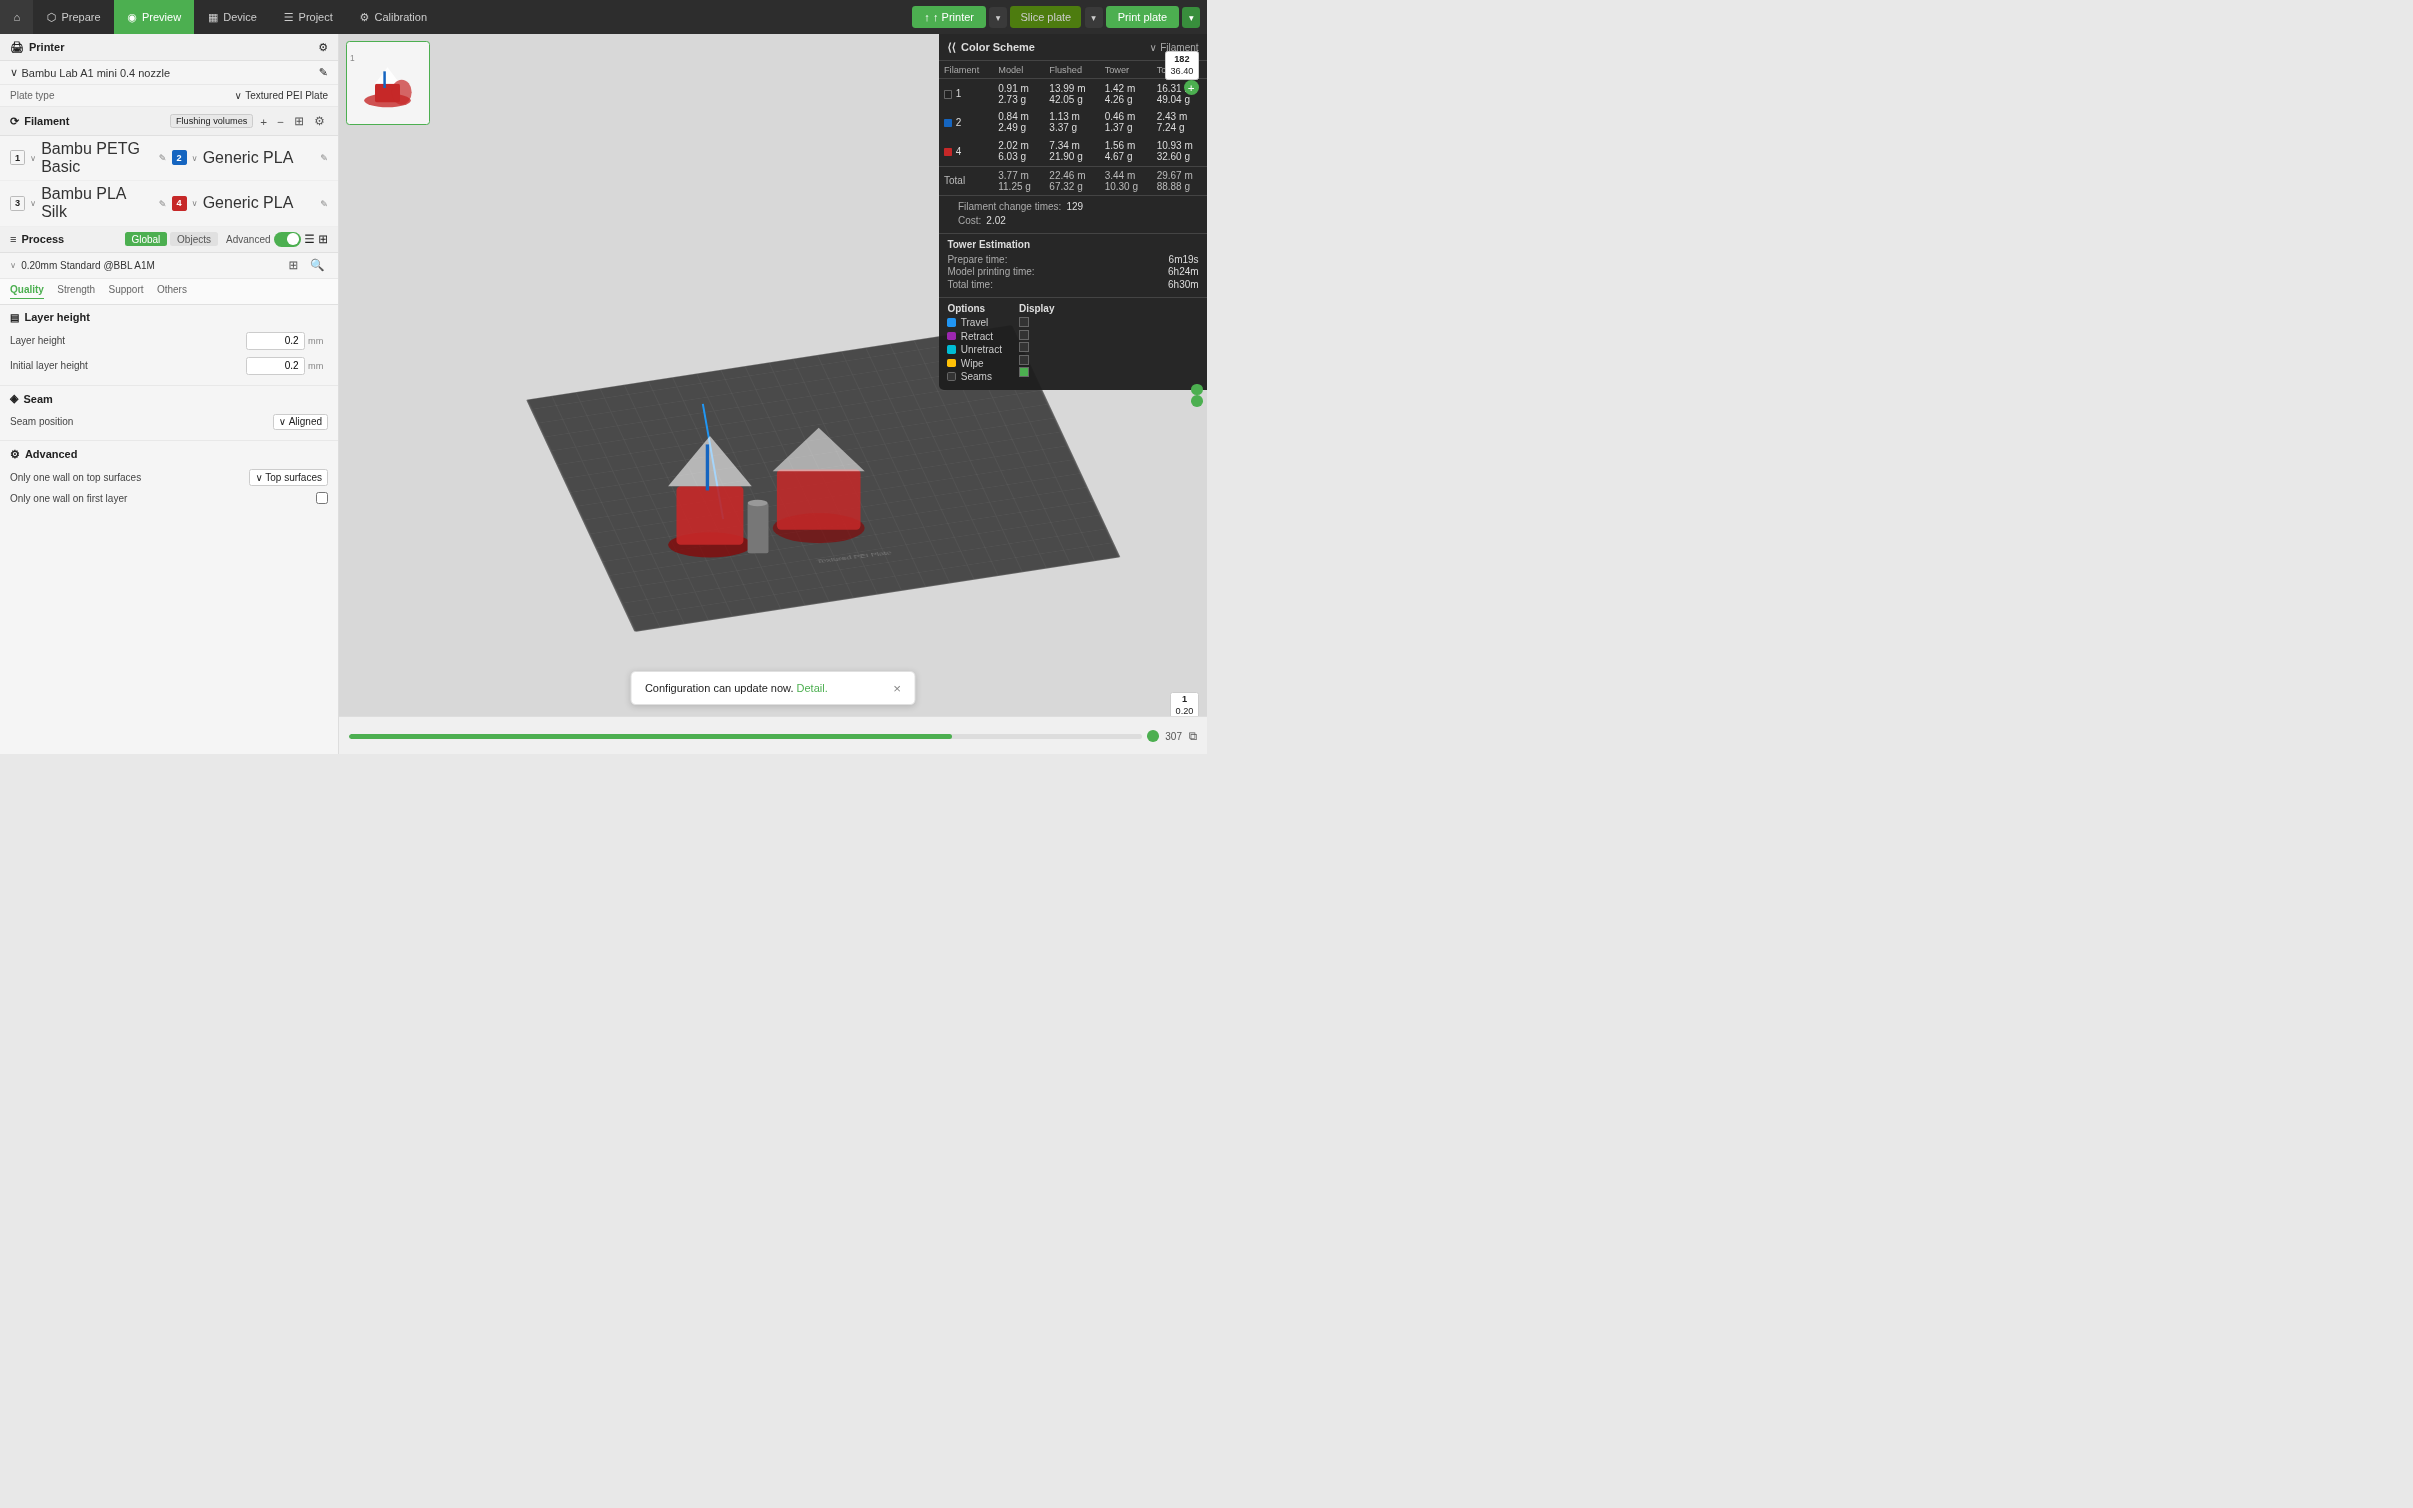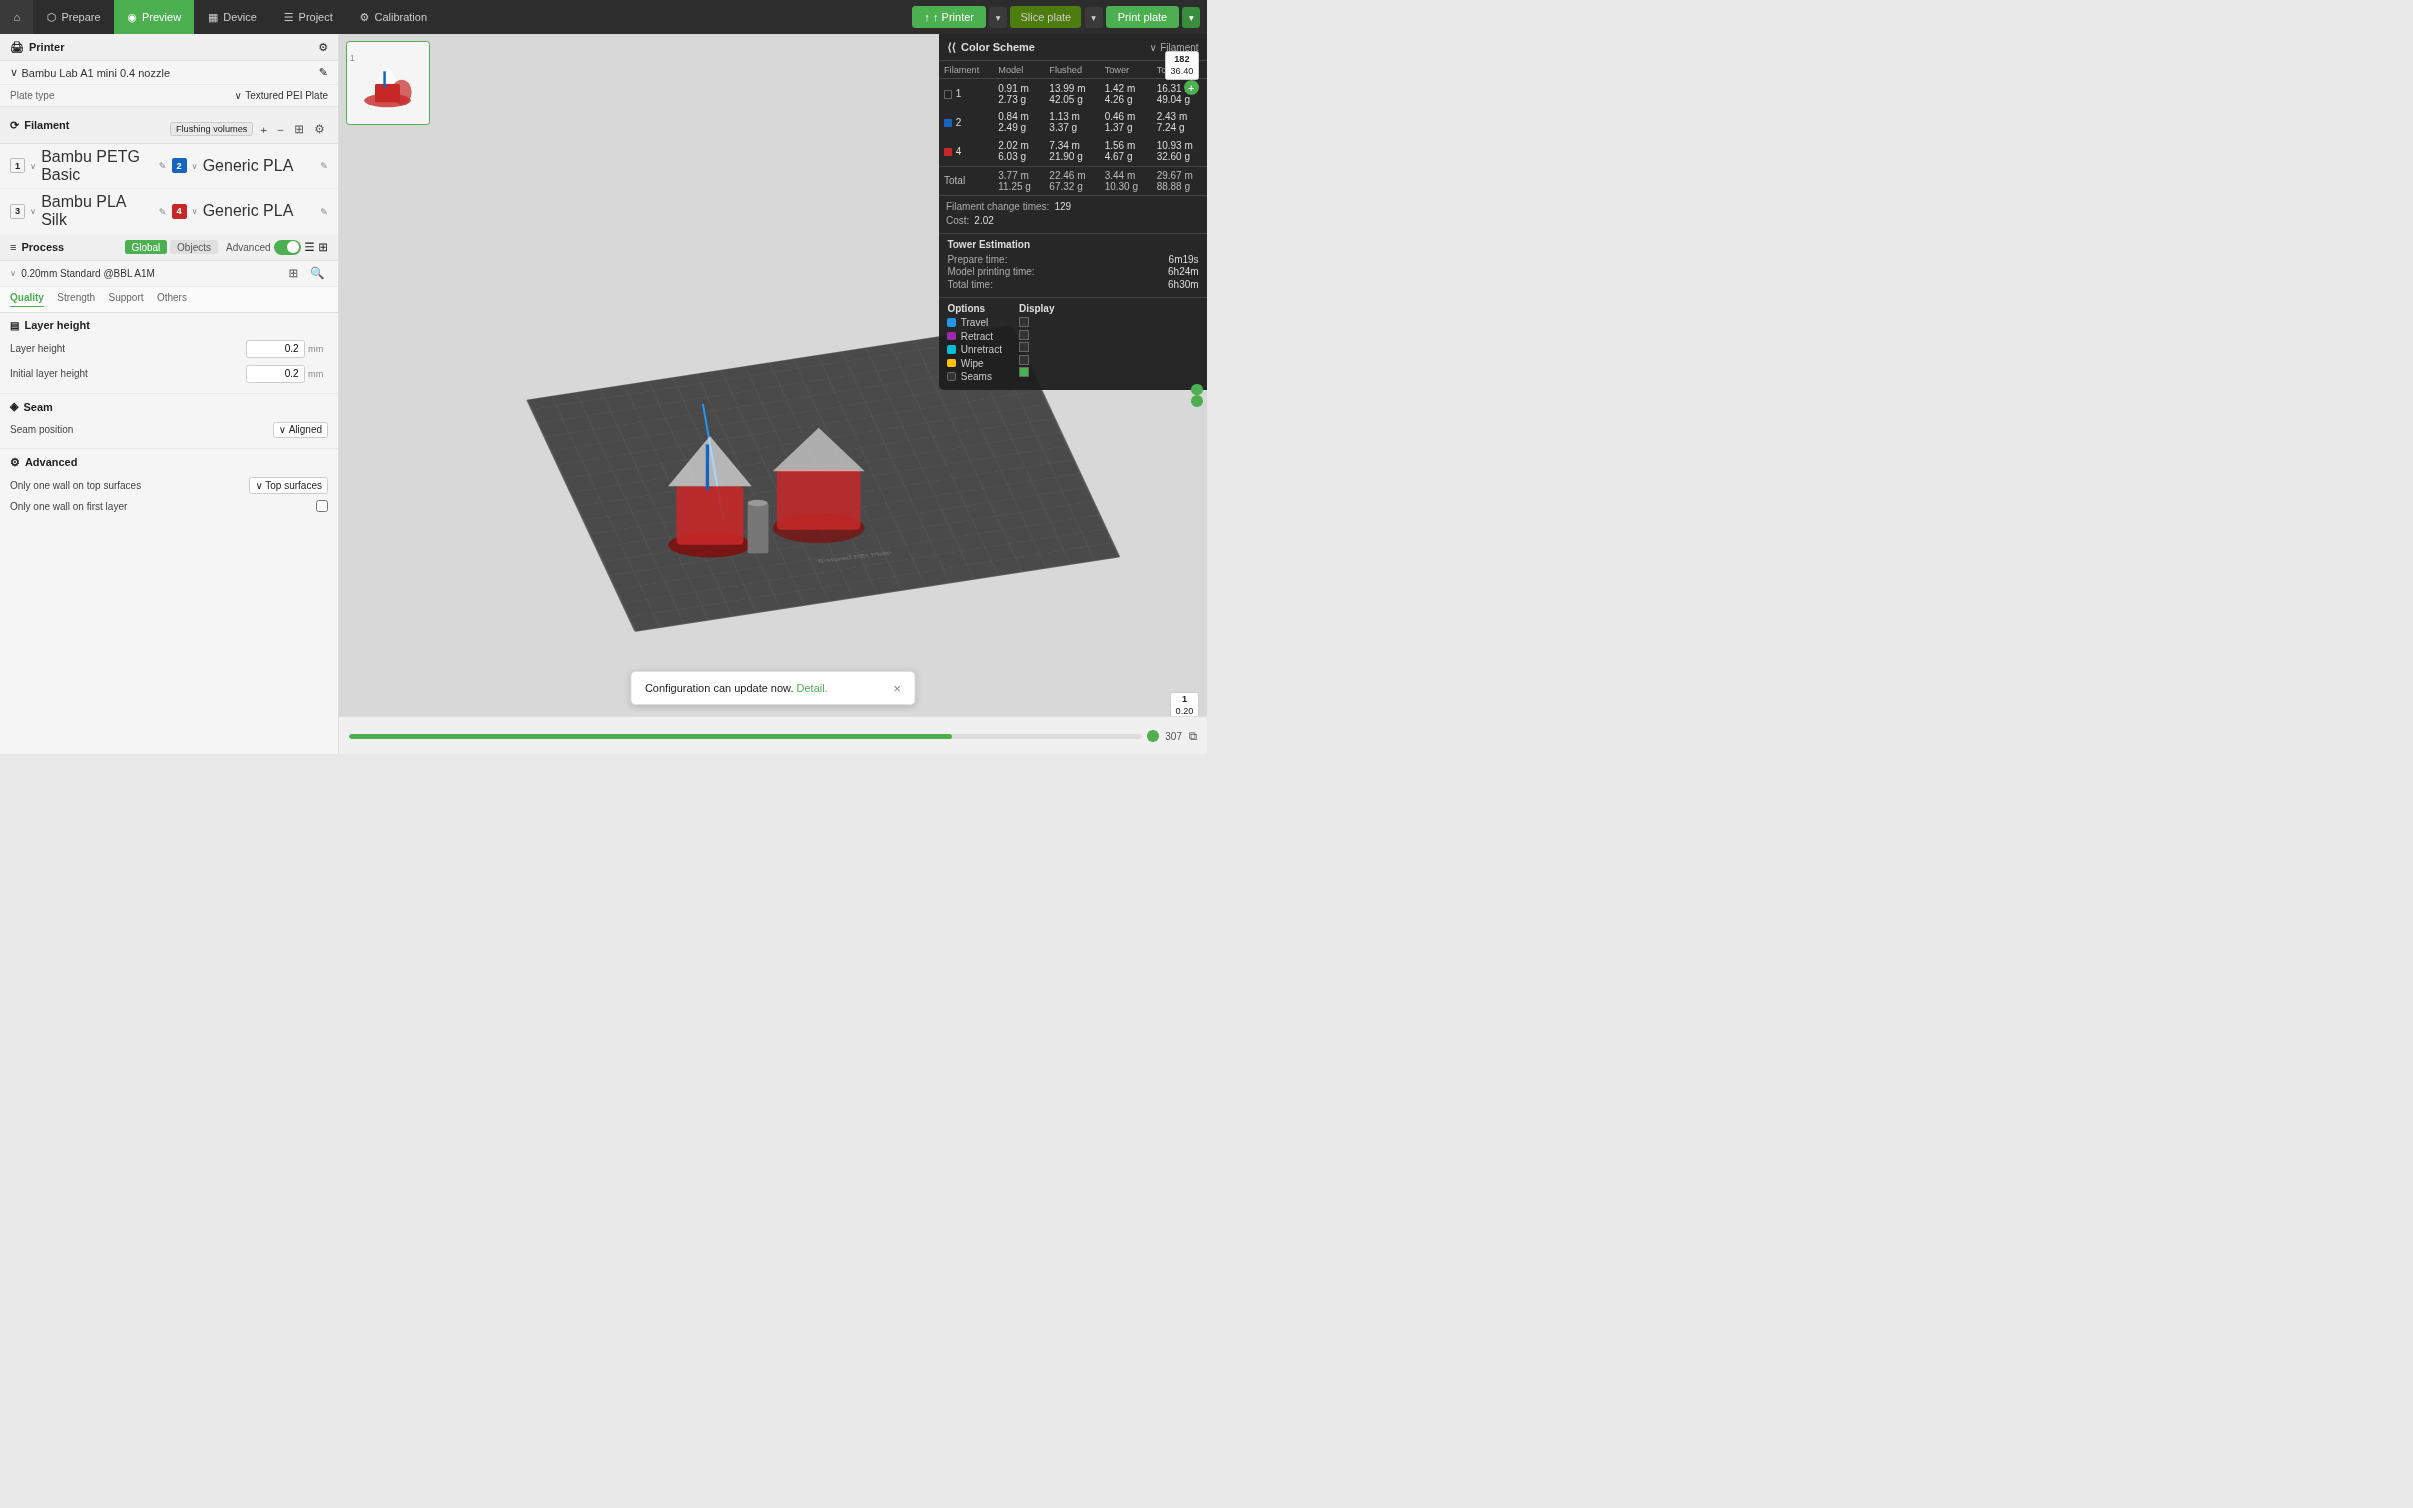--- a/index.html
+++ b/index.html
@@ -30,21 +30,21 @@
     .printer-row { display: flex; align-items: center; justify-content: space-between; padding: 5px 10px; border-bottom: 0.8px solid #e8e8e8; }
     .printer-name { font-size: 11px; color: #333; display: flex; align-items: center; gap: 3.4px; }
     .plate-row { display: flex; align-items: center; justify-content: space-between; padding: 5px 10px 5px 10px; border-bottom: 0.8px solid #e8e8e8; }
     .plate-label { font-size: 10px; color: #666; }
     .plate-value { font-size: 10px; color: #333; display: flex; align-items: center; gap: 3.4px; }
 
     
     .filament-header { display: flex; align-items: center; justify-content: space-between; padding: 5px 10px; background: #f0f0f0; border-bottom: 0.8px solid #e0e0e0; }
     .filament-title { font-weight: 600; font-size: 11px; display: flex; align-items: center; gap: 5px; }
     .flushing-badge { background: #e8e8e8; border: 0.8px solid #ccc; border-radius: 2.5px; padding: 0.8px 5px; font-size: 9.2px; cursor: pointer; }
-    .filament-actions { display: flex; align-items: center; gap: 3.4px; margin-top: 8px; }
+    .filament-actions { display: flex; align-items: center; gap: 3.4px; }
     .icon-btn { background: none; border: none; cursor: pointer; color: #555; font-size: 11.7px; padding: 1.7px 3.4px; }
 
     .filament-row { display: flex; align-items: center; padding: 4.2px 10px; border-bottom: 0.8px solid #eee; gap: 5px; }
     .filament-num { width: 15px; height: 15px; border: 0.8px solid #bbb; border-radius: 1.7px; display: flex; align-items: center; justify-content: center; font-size: 9.2px; font-weight: 600; }
     .filament-num.blue { background: #1565c0; color: #fff; border-color: #1565c0; }
     .filament-num.red { background: #c62828; color: #fff; border-color: #c62828; }
     .filament-type { font-size: 16px; color: #333; flex: 1; display: flex; align-items: center; gap: 3.4px; }
     .filament-edit { color: #888; font-size: 9.2px; cursor: pointer; }
 
     
@@ -96,21 +96,21 @@
     .cs-filament { font-size: 10px; color: #aaa; display: flex; align-items: center; gap: 3.4px; }
     .cs-table { width: 100%; border-collapse: collapse; }
     .cs-table th { color: #aaa; font-weight: 400; font-size: 9.2px; padding: 3.4px 5px; text-align: left; border-bottom: 0.8px solid #444; }
     .cs-table td { padding: 3.4px 5px; font-size: 10px; vertical-align: middle; }
     .cs-table .total-row td { border-top: 0.8px solid #444; color: #bbb; }
     .color-swatch { width: 8.4px; height: 8.4px; display: inline-block; border-radius: 0.8px; margin-right: 3.4px; vertical-align: middle; }
     .swatch-black { background: #222; border: 0.8px solid #666; }
     .swatch-blue { background: #1565c0; }
     .swatch-red { background: #c62828; }
 
-    .cs-info { padding: 5px 7px; border-top: 0.8px solid #444; font-size: 10px; }
+    .cs-info { padding: 5px 19px; border-top: 0.8px solid #444; font-size: 10px; }
     .cs-info-row { display: flex; align-items: center; margin-bottom: 2.5px; }
     .cs-info-label { color: #aaa; margin-right: 5px; }
     .cs-info-val { color: #ddd; }
 
     .cs-time { padding: 5px 8.4px; border-top: 0.8px solid #444; }
     .cs-time-title { font-weight: 600; color: #ddd; margin-bottom: 3.4px; font-size: 10px; }
     .cs-time-row { display: flex; align-items: flex-start; justify-content: space-between; margin-bottom: 1.7px; font-size: 10px; }
     .cs-time-label { color: #aaa; }
     .cs-time-val { color: #ddd; }
 

